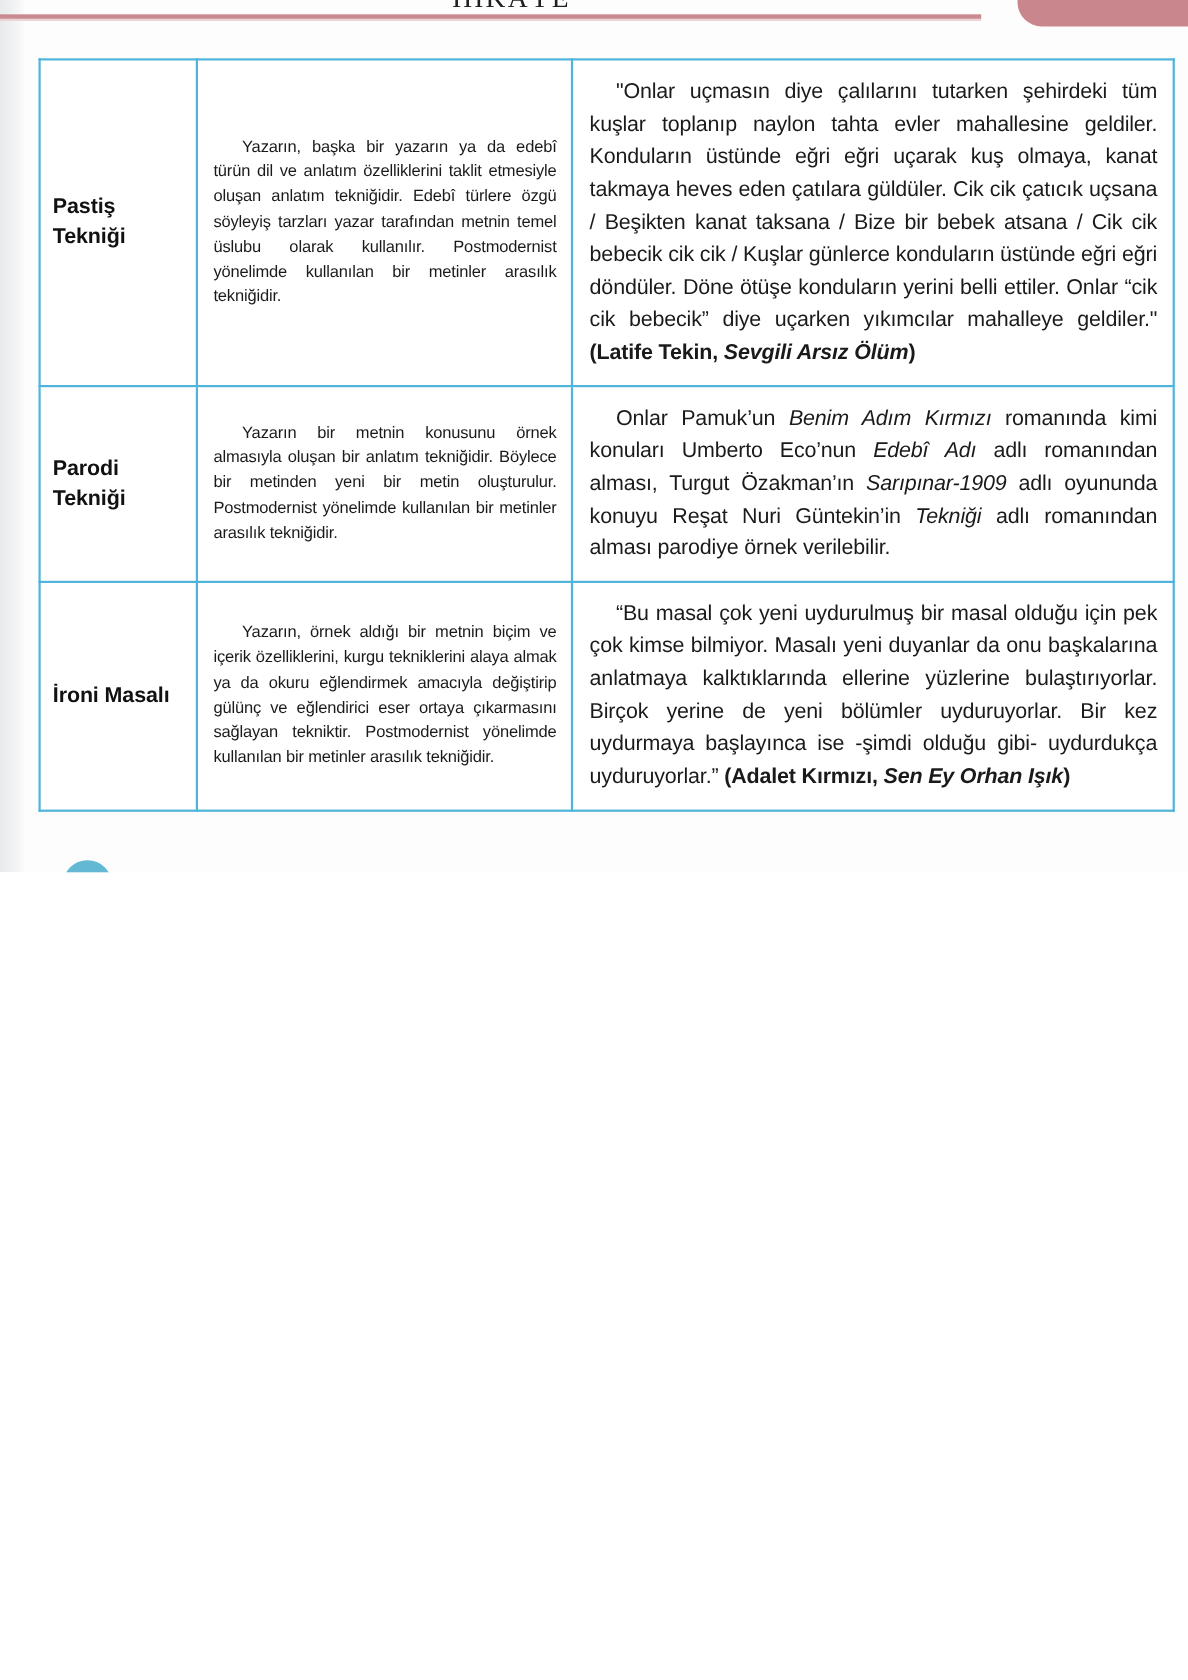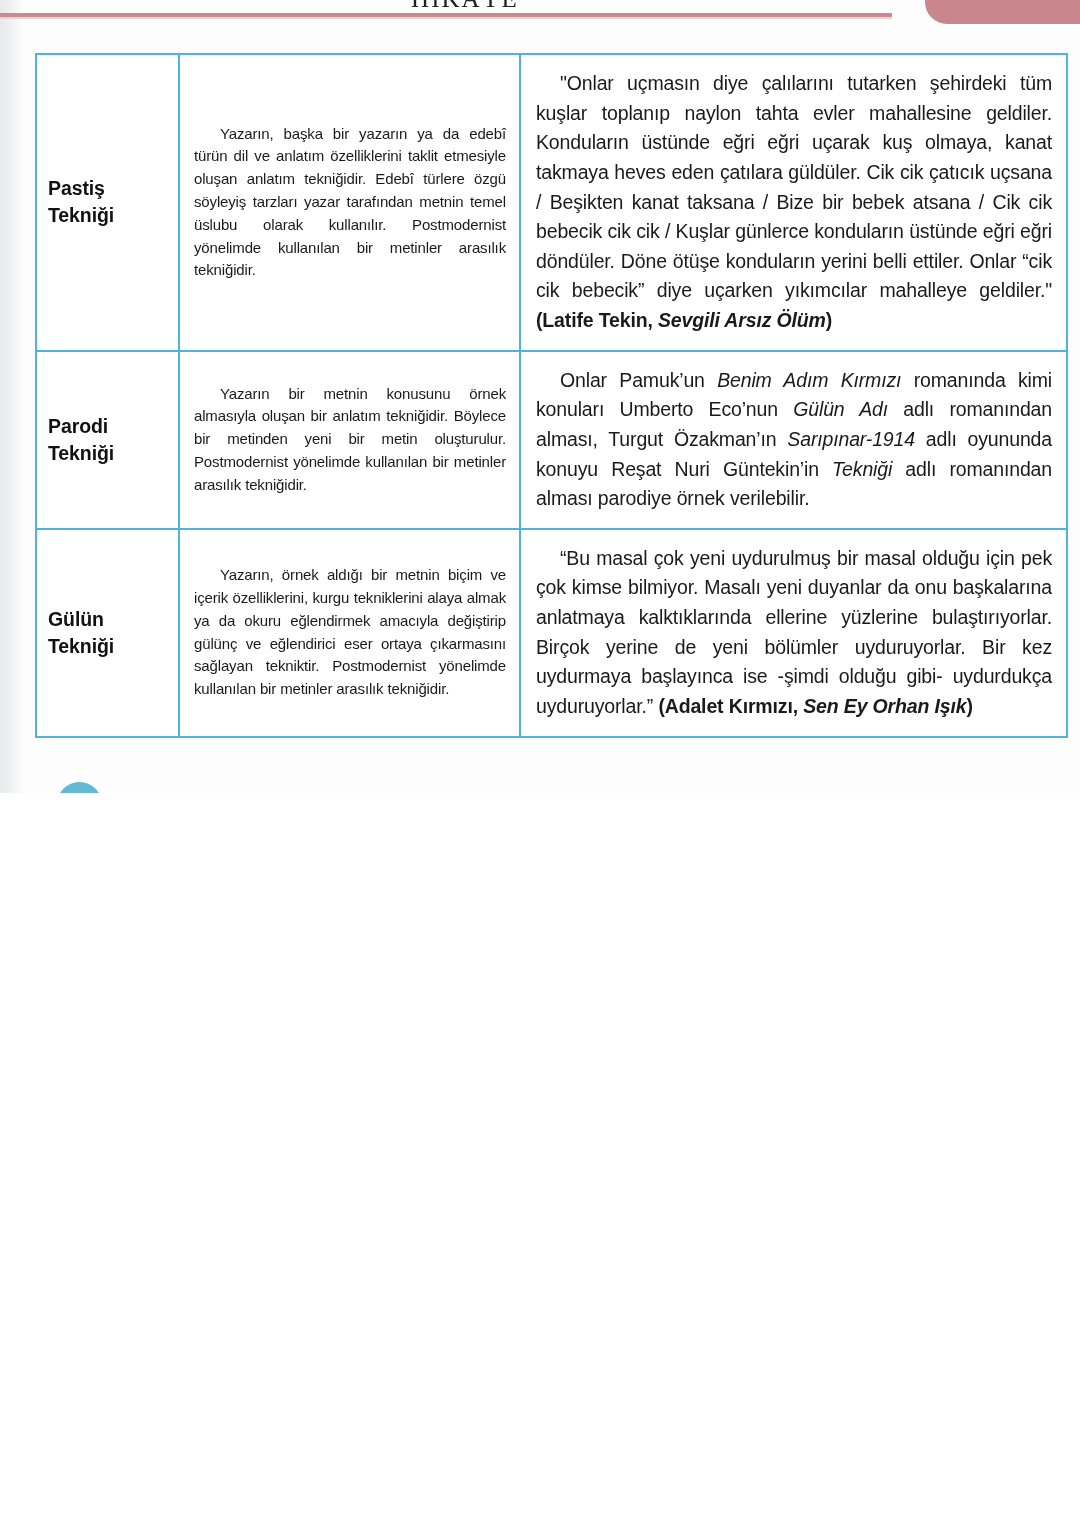--- a/index.html
+++ b/index.html
@@ -187,27 +187,27 @@
       </tr>
 
       <tr>
         <td class="cell-name">
           <span id="r1name">Parodi<br>Tekniği</span>
         </td>
         <td class="cell-desc">
           <span>Yazarın bir metnin konusunu örnek almasıyla oluşan bir anlatım tekniğidir. Böylece bir metinden yeni bir metin oluşturulur. Postmodernist yönelimde kullanılan bir metinler arasılık tekniğidir.</span>
         </td>
         <td class="cell-exam">
-          <span id="r1example"><span>Onlar Pamuk’un </span><i>Benim Adım Kırmızı</i><span> romanında kimi konuları Umberto Eco’nun </span><i>Gülün Adı</i><span> adlı romanından alması, Turgut Özakman’ın </span><i>Sarıpınar-1914</i><span> adlı oyununda konuyu Reşat Nuri Güntekin’in </span><i>Tekniği</i><span> adlı romanından alması parodiye örnek verilebilir.</span></span>
+          <span id="r1example"><span>Onlar Pamuk’un </span><i>Benim Adım Kırmızı</i><span> romanında kimi konuları Umberto Eco’nun </span><i>Edebî Adı</i><span> adlı romanından alması, Turgut Özakman’ın </span><i>Sarıpınar-1909</i><span> adlı oyununda konuyu Reşat Nuri Güntekin’in </span><i>Tekniği</i><span> adlı romanından alması parodiye örnek verilebilir.</span></span>
         </td>
       </tr>
 
       <tr>
         <td class="cell-name">
-          <span id="r2name">Gülün Tekniği</span>
+          <span id="r2name">İroni Masalı</span>
         </td>
         <td class="cell-desc">
           <span>Yazarın, örnek aldığı bir metnin biçim ve içerik özelliklerini, kurgu tekniklerini alaya almak ya da okuru eğlendirmek amacıyla değiştirip gülünç ve eğlendirici eser ortaya çıkarmasını sağlayan tekniktir. Postmodernist yönelimde kullanılan bir metinler arasılık tekniğidir.</span>
         </td>
         <td class="cell-exam">
           <span>“Bu masal çok yeni uydurulmuş bir masal olduğu için pek çok kimse bilmiyor. Masalı yeni duyanlar da onu başkalarına anlatmaya kalktıklarında ellerine yüzlerine bulaştırıyorlar. Birçok yerine de yeni bölümler uyduruyorlar. Bir kez uydurmaya başlayınca ise -şimdi olduğu gibi- uydurdukça uyduruyorlar.” </span><b>(Adalet Kırmızı, </b><b><i>Sen Ey Orhan Işık</i></b><b>)</b>
         </td>
       </tr>
 
     </tbody>

